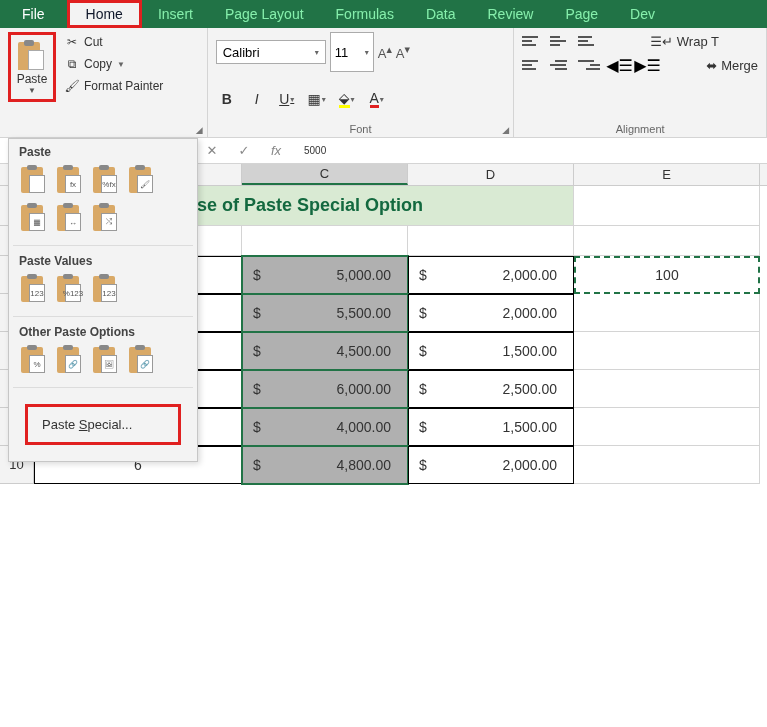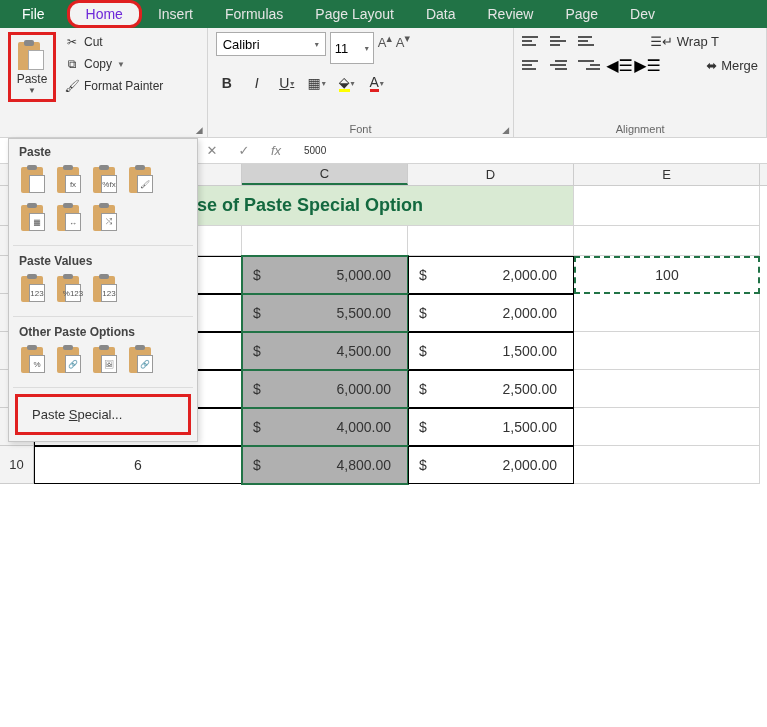--- a/index.html
+++ b/index.html
@@ -1,21 +1,21 @@
 <!DOCTYPE html>
 <html><head>
 <meta charset="utf-8">
 <style>
 * { box-sizing: border-box; margin: 0; padding: 0; font-family: 'Segoe UI', Tahoma, sans-serif; }
 body { background: #fff; width: 767px; height: 727px; overflow: hidden; position: relative; }
 
 
 .tabs { background: #217346; display: flex; height: 28px; align-items: stretch; }
-.tab { color: #e5e5e5; padding: 4px 16px; font-size: 14px; cursor: pointer; display: flex; align-items: center; }
-.tab.active { background: #f3f3f3; color: #6d28d9; border-radius: 12px; }
+.tab { color: #86efac; padding: 4px 16px; font-size: 14px; cursor: pointer; display: flex; align-items: center; }
+.tab.active { background: #f3f3f3; color: #0f172a; }
 .file-tab { background: #217346; color: #fff; padding: 4px 22px; }
 .highlight-red { border: 3px solid #e02020; }
 
 
 .ribbon { background: #f3f3f3; height: 110px; display: flex; border-bottom: 1px solid #d4d4d4; }
 .group { border-right: 1px solid #d4d4d4; padding: 4px 8px 2px; display: flex; flex-direction: column; position: relative; }
 .group-label { text-align: center; font-size: 11px; color: #666; margin-top: auto; padding-top: 2px; }
 .group-launcher { position: absolute; bottom: 2px; right: 4px; font-size: 9px; color: #777; }
 
 .clipboard-group { width: 210px; }
@@ -25,23 +25,23 @@
 .paste-clipboard { width: 22px; height: 28px; background: #d9a967; border-radius: 2px 2px 0 0; position: absolute; left: 0; top: 2px; }
 .paste-clip { width: 10px; height: 6px; background: #888; position: absolute; left: 6px; top: 0; border-radius: 2px; }
 .paste-doc { width: 16px; height: 20px; background: #fff; border: 1px solid #aaa; position: absolute; left: 10px; top: 10px; }
 .paste-label { font-size: 12px; color: #333; }
 .paste-dropdown { font-size: 8px; color: #555; }
 .clip-side { display: flex; flex-direction: column; gap: 2px; font-size: 12px; color: #333; }
 .clip-item { display: flex; align-items: center; gap: 4px; padding: 2px 4px; }
 .clip-icon { width: 16px; height: 16px; display: inline-flex; align-items: center; justify-content: center; }
 
 .font-group { width: 310px; }
-.font-row1 { display: flex; gap: 4px; align-items: flex-start; margin-bottom: 8px; }
+.font-row1 { display: flex; gap: 4px; align-items: center; margin-bottom: 16px; }
 .font-name { width: 110px; height: 24px; border: 1px solid #ababab; background: #fff; padding: 0 6px; font-size: 13px; display: flex; align-items: center; justify-content: space-between; }
-.font-size { width: 44px; height: 32px; border: 1px solid #ababab; background: #fff; padding: 0 4px; font-size: 13px; display: flex; align-items: center; justify-content: space-between; }
+.font-size { width: 44px; height: 40px; border: 1px solid #ababab; background: #fff; padding: 0 4px; font-size: 13px; display: flex; align-items: center; justify-content: space-between; }
 .font-sizer { font-size: 13px; color: #555; }
 .font-row2 { display: flex; gap: 8px; align-items: center; }
 .font-btn { width: 22px; height: 22px; display: flex; align-items: center; justify-content: center; font-size: 14px; color: #333; }
 .color-underline { border-bottom: 3px solid #e02020; padding-bottom: 0; line-height: 14px; }
 .fill-underline { border-bottom: 3px solid #ffff00; padding-bottom: 0; line-height: 14px; }
 .dd { font-size: 8px; color: #666; margin-left: 1px; }
 
 .align-group { flex: 1; }
 .align-row { display: flex; gap: 6px; }
 .align-btn { width: 22px; height: 18px; display: flex; flex-direction: column; gap: 2px; justify-content: center; }
@@ -57,21 +57,21 @@
 
 
 .paste-menu { position: absolute; left: 8px; top: 138px; width: 190px; background: #f3f3f3; border: 1px solid #c6c6c6; box-shadow: 2px 2px 6px rgba(0,0,0,0.15); z-index: 10; }
 .pm-heading { font-size: 12px; font-weight: 600; color: #444; padding: 6px 10px 4px; }
 .pm-icons { display: flex; flex-wrap: wrap; gap: 6px; padding: 2px 10px 8px; }
 .pm-icon { width: 30px; height: 32px; position: relative; }
 .pm-cb { width: 22px; height: 26px; background: #d9a967; border-radius: 2px; position: absolute; left: 2px; top: 2px; }
 .pm-clip { width: 10px; height: 5px; background: #888; position: absolute; left: 8px; top: 0; border-radius: 2px; }
 .pm-doc { width: 16px; height: 18px; background: #fff; border: 1px solid #999; position: absolute; left: 10px; top: 10px; display: flex; align-items: center; justify-content: center; font-size: 8px; color: #555; }
 .pm-sep { height: 1px; background: #dcdcdc; margin: 2px 4px; }
-.pm-special { padding: 10px 14px; font-size: 13px; color: #333; border: 3px solid #e02020; margin: 6px; }
+.pm-special { padding: 10px 14px; font-size: 13px; color: #333; border: 3px solid #e02020; margin: 16px; }
 .pm-special u { text-decoration: underline; }
 
 
 .grid-area { position: absolute; left: 0; top: 292px; right: 0; }
 .col-headers { display: flex; height: 22px; background: #f3f3f3; border-bottom: 1px solid #ccc; position: absolute; top: -128px; left: 0; right: 0; }
 .row-head-spacer { width: 34px; border-right: 1px solid #ccc; }
 .colh { border-right: 1px solid #ccc; text-align: center; font-size: 13px; color: #333; display: flex; align-items: center; justify-content: center; }
 .colh.sel { background: #d2d2d2; border-bottom: 2px solid #217346; }
 .row { display: flex; }
 .rowh { width: 34px; background: #f3f3f3; border-right: 1px solid #ccc; border-bottom: 1px solid #ccc; display: flex; align-items: center; justify-content: center; font-size: 13px; color: #333; }
@@ -102,22 +102,22 @@
 .h40 { height: 40px; }
 .h38 { height: 38px; }
 </style>
 </head>
 <body>
 
 <div class="tabs">
   <div class="tab file-tab">File</div>
   <div class="tab active highlight-red">Home</div>
   <div class="tab">Insert</div>
+  <div class="tab">Page Layout</div>
   <div class="tab">Formulas</div>
-  <div class="tab">Page Layout</div>
   <div class="tab">Data</div>
   <div class="tab">Review</div>
   <div class="tab">Page</div>
   <div class="tab">Dev</div>
 </div>
 
 <div class="ribbon">
   <div class="group clipboard-group">
     <div class="clipboard-row">
       <div class="paste-btn">

